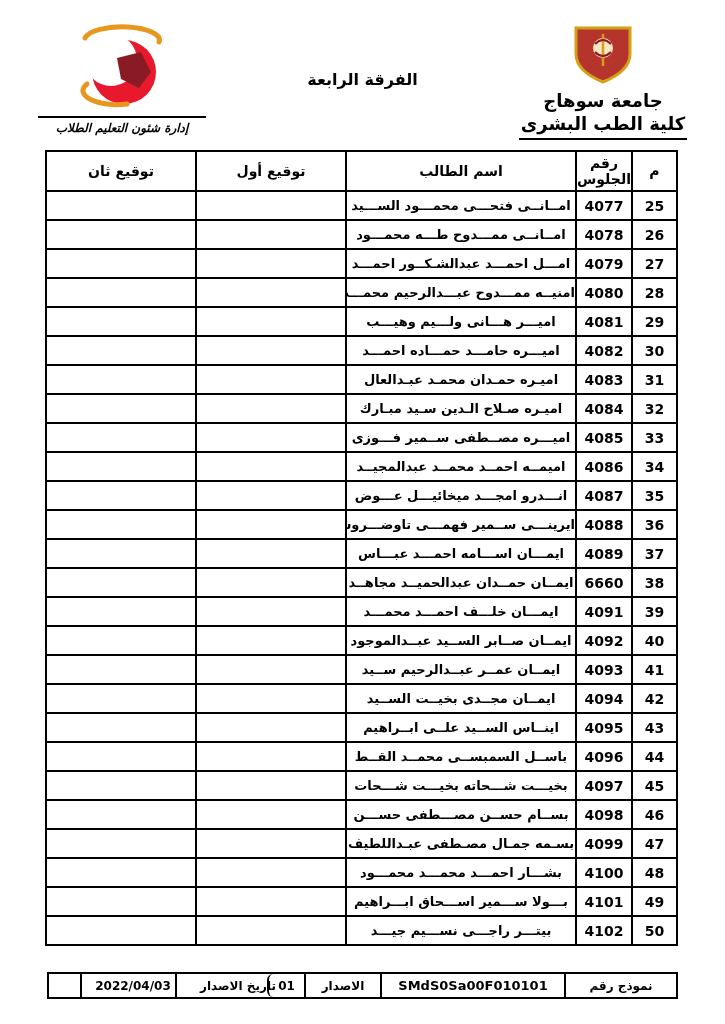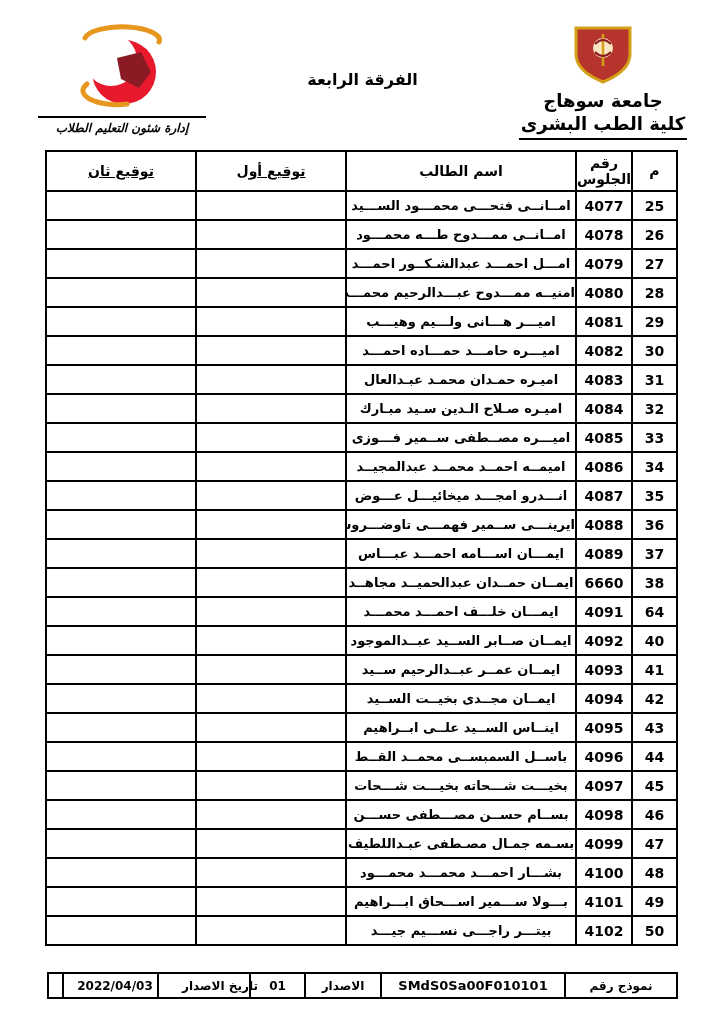--- a/index.html
+++ b/index.html
@@ -75,21 +75,21 @@
   .students-table th {
     height: 40px;
     font-size: 14px;
     line-height: 1.15;
     background: #fff;
   }
   .students-table td { height: 29px; }
   .col-serial { width: 45px; font-size: 14px; }
   .col-seat   { width: 56px; font-size: 14px; }
   .col-name   { width: 230px; font-size: 13px; white-space: nowrap; }
-  .col-sig    { width: 150px; text-decoration: underline; }
+  .col-sig    { width: 150px; }
 
   
   .footer-bar {
     position: absolute;
     top: 972px;
     right: 47px;
     width: 631px;
     height: 27px;
     display: flex;
     flex-direction: row;
@@ -101,21 +101,21 @@
     justify-content: center;
     font-size: 12px;
     font-weight: 700;
     border-left: 2px solid #000;
     white-space: nowrap;
   }
   .footer-cell:last-child { border-left: none; }
   .fc-form-label  { width: 112px; }
   .fc-form-value  { width: 184px; font-size: 13px; direction: ltr; }
   .fc-ver-label   { width: 76px; }
-  .fc-ver-value   { width: 55px; }
+  .fc-ver-value   { width: 37px; border-radius: 6px; }
   .fc-date-label  { width: 92px; padding-left: 32px; }
   .fc-date-value  { width: 95px; direction: ltr; padding-left: 9px; }
   .fc-end-box     { flex: 1; }
 </style>
 </head>
 <body>
 
 <div class="page">
 
   <div class="header">
@@ -264,21 +264,21 @@
           <td class="col-sig"></td>
         </tr>
         <tr>
           <td class="col-serial">38</td>
           <td class="col-seat">6660</td>
           <td class="col-name">ايمــان حمــدان عبدالحميــد مجاهــد</td>
           <td class="col-sig"></td>
           <td class="col-sig"></td>
         </tr>
         <tr>
-          <td class="col-serial">64</td>
+          <td class="col-serial">39</td>
           <td class="col-seat">4091</td>
           <td class="col-name">ايمـــان خلـــف احمـــد محمـــد</td>
           <td class="col-sig"></td>
           <td class="col-sig"></td>
         </tr>
         <tr>
           <td class="col-serial">40</td>
           <td class="col-seat">4092</td>
           <td class="col-name">ايمــان صــابر الســيد عبــدالموجود</td>
           <td class="col-sig"></td>

